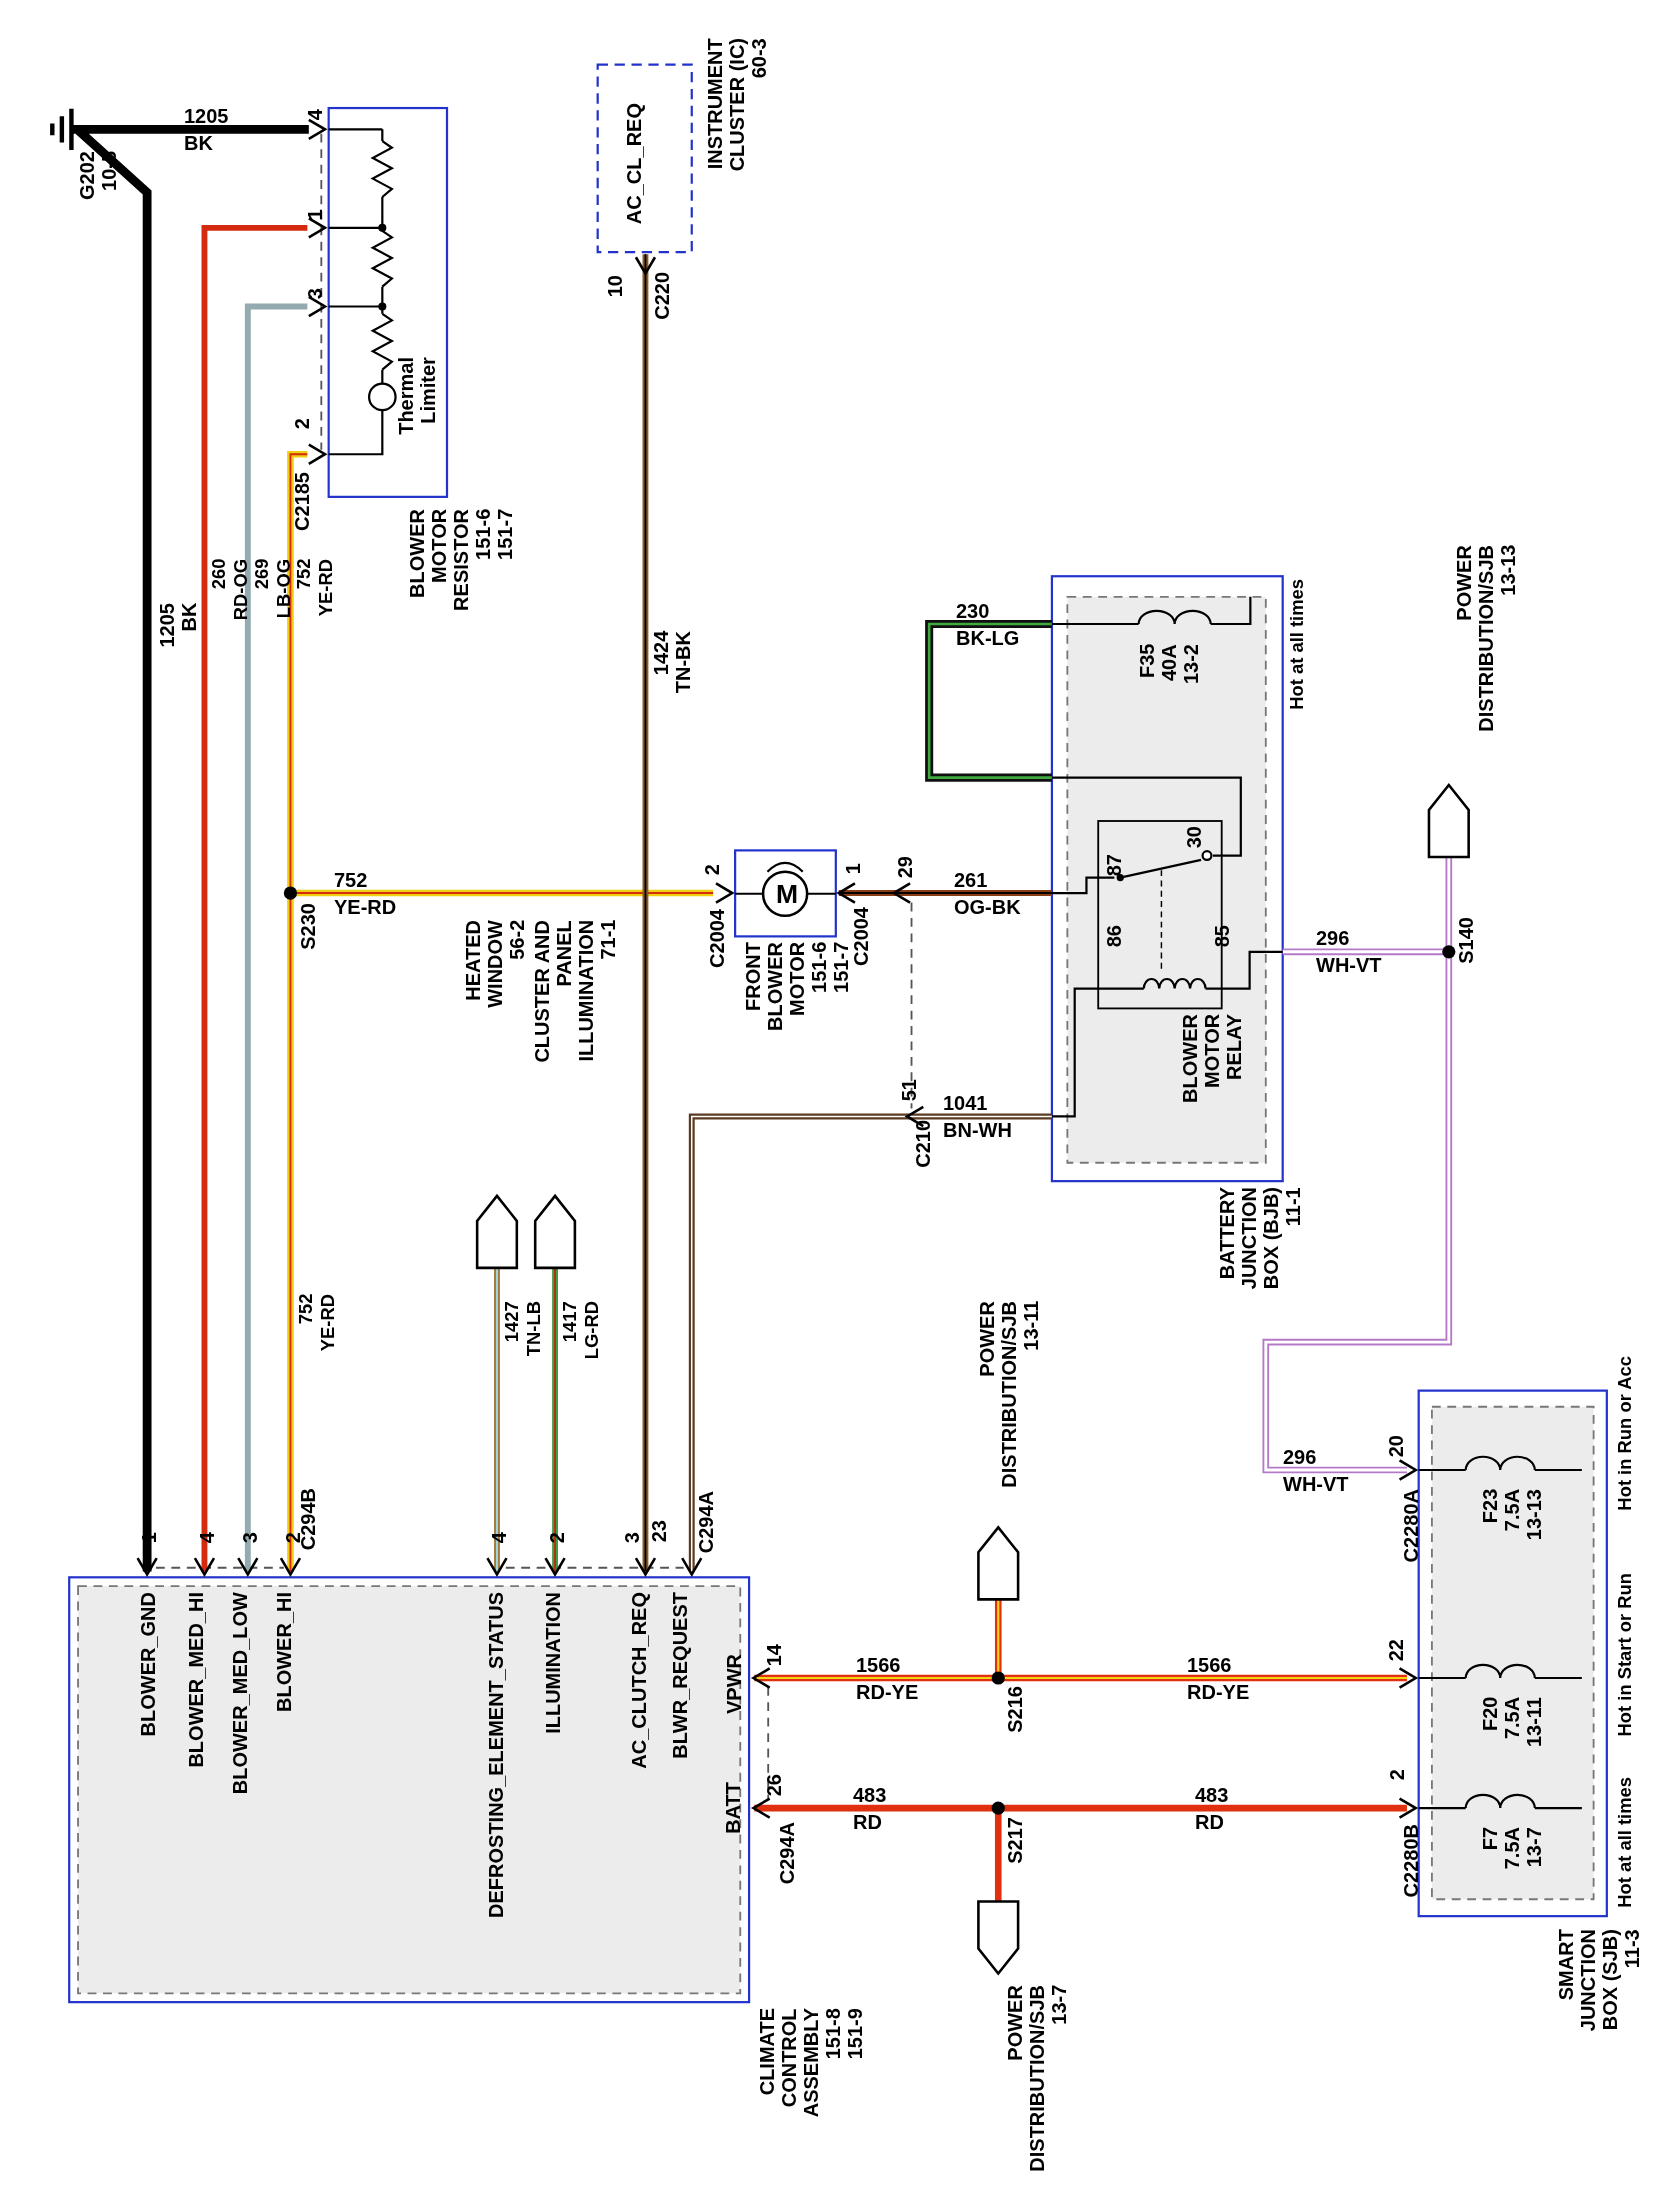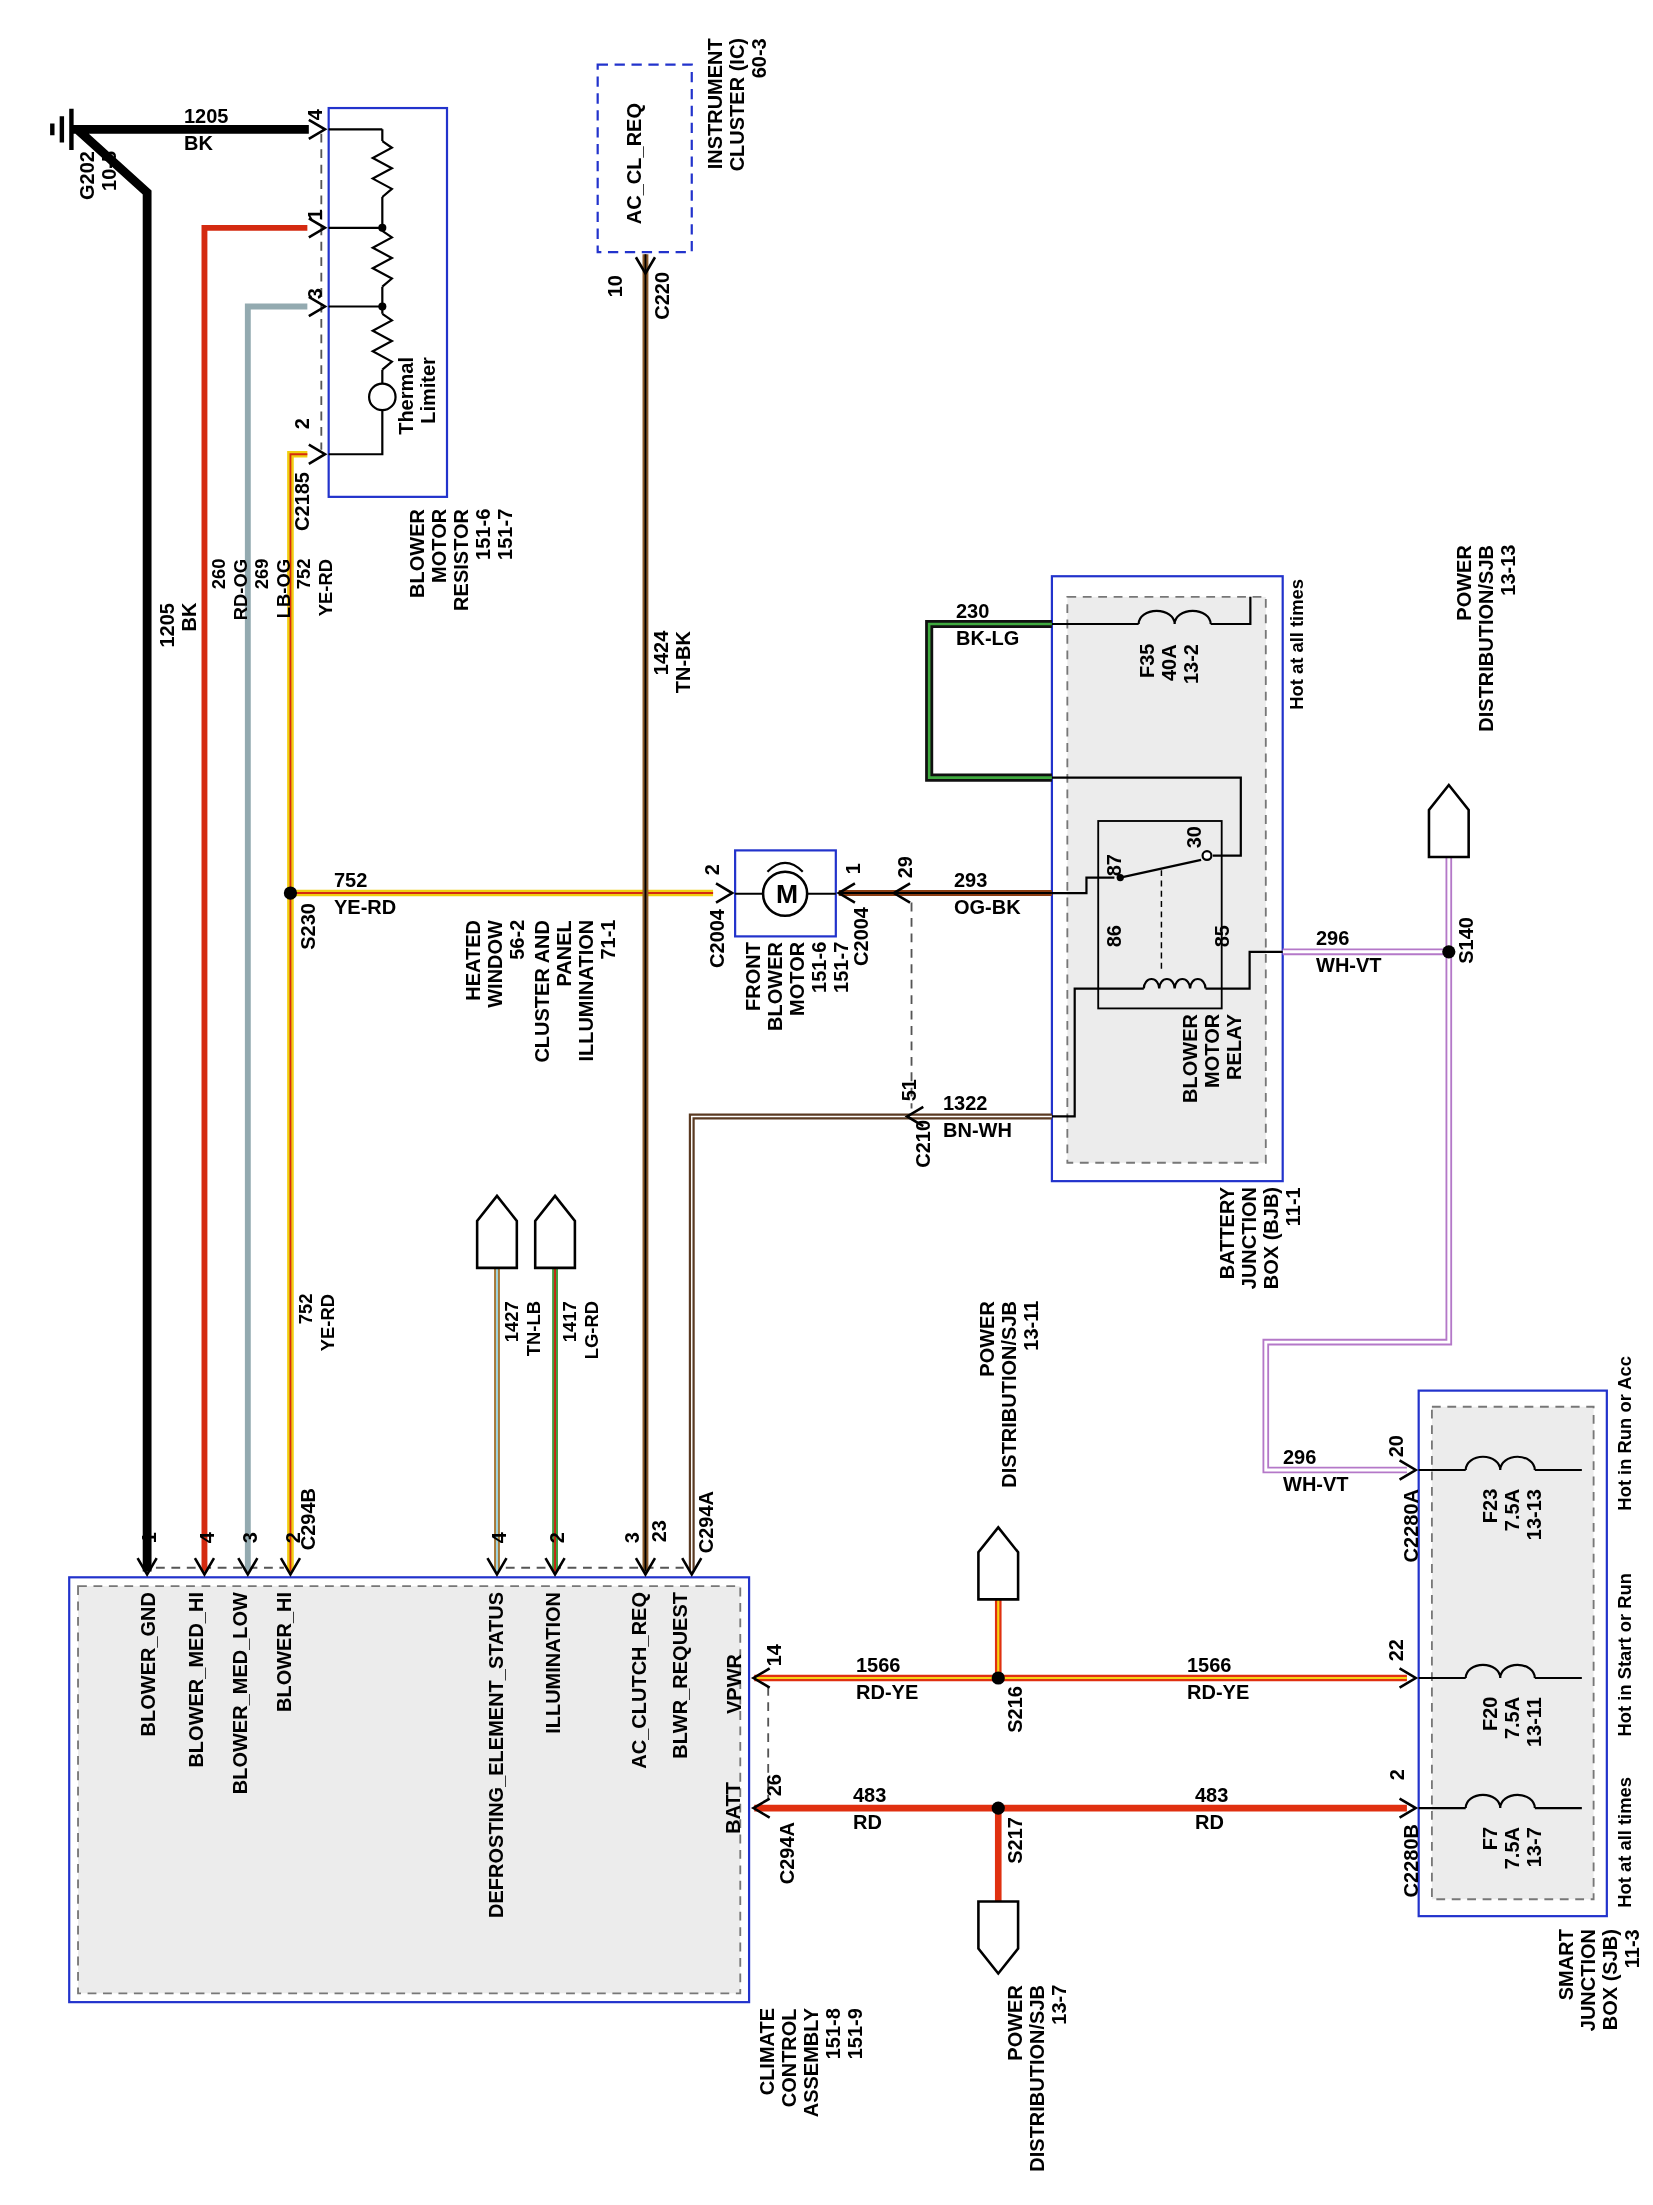--- a/index.html
+++ b/index.html
@@ -228,25 +228,25 @@
 <div class="lbl vt" style="left:706px;top:909px">C2004</div>
 <div class="lbl big" style="left:776px;top:881px">M</div>
 <div class="lbl vt" style="left:742px;top:942px">FRONT
 BLOWER
 MOTOR
 151-6
 151-7</div>
 <div class="lbl vt" style="left:842px;top:863px">1</div>
 <div class="lbl vt" style="left:850px;top:907px">C2004</div>
 <div class="lbl vt" style="left:894px;top:856px">29</div>
-<div class="lbl hl" style="left:954px;top:867px">293
+<div class="lbl hl" style="left:954px;top:867px">261
 OG-BK</div>
 <div class="lbl vt" style="left:898px;top:1079px">51</div>
 <div class="lbl vt" style="left:912px;top:1120px">C210</div>
-<div class="lbl hl" style="left:943px;top:1090px">1322
+<div class="lbl hl" style="left:943px;top:1090px">1041
 BN-WH</div>
 
 <div class="lbl hl" style="left:956px;top:598px">230
 BK-LG</div>
 <div class="lbl vt" style="left:1136px;top:644px">F35
 40A
 13-2</div>
 <div class="lbl vt small" style="left:1286px;top:579px">Hot at all times</div>
 <div class="lbl vt" style="left:1453px;top:545px">POWER
 DISTRIBUTION/SJB

